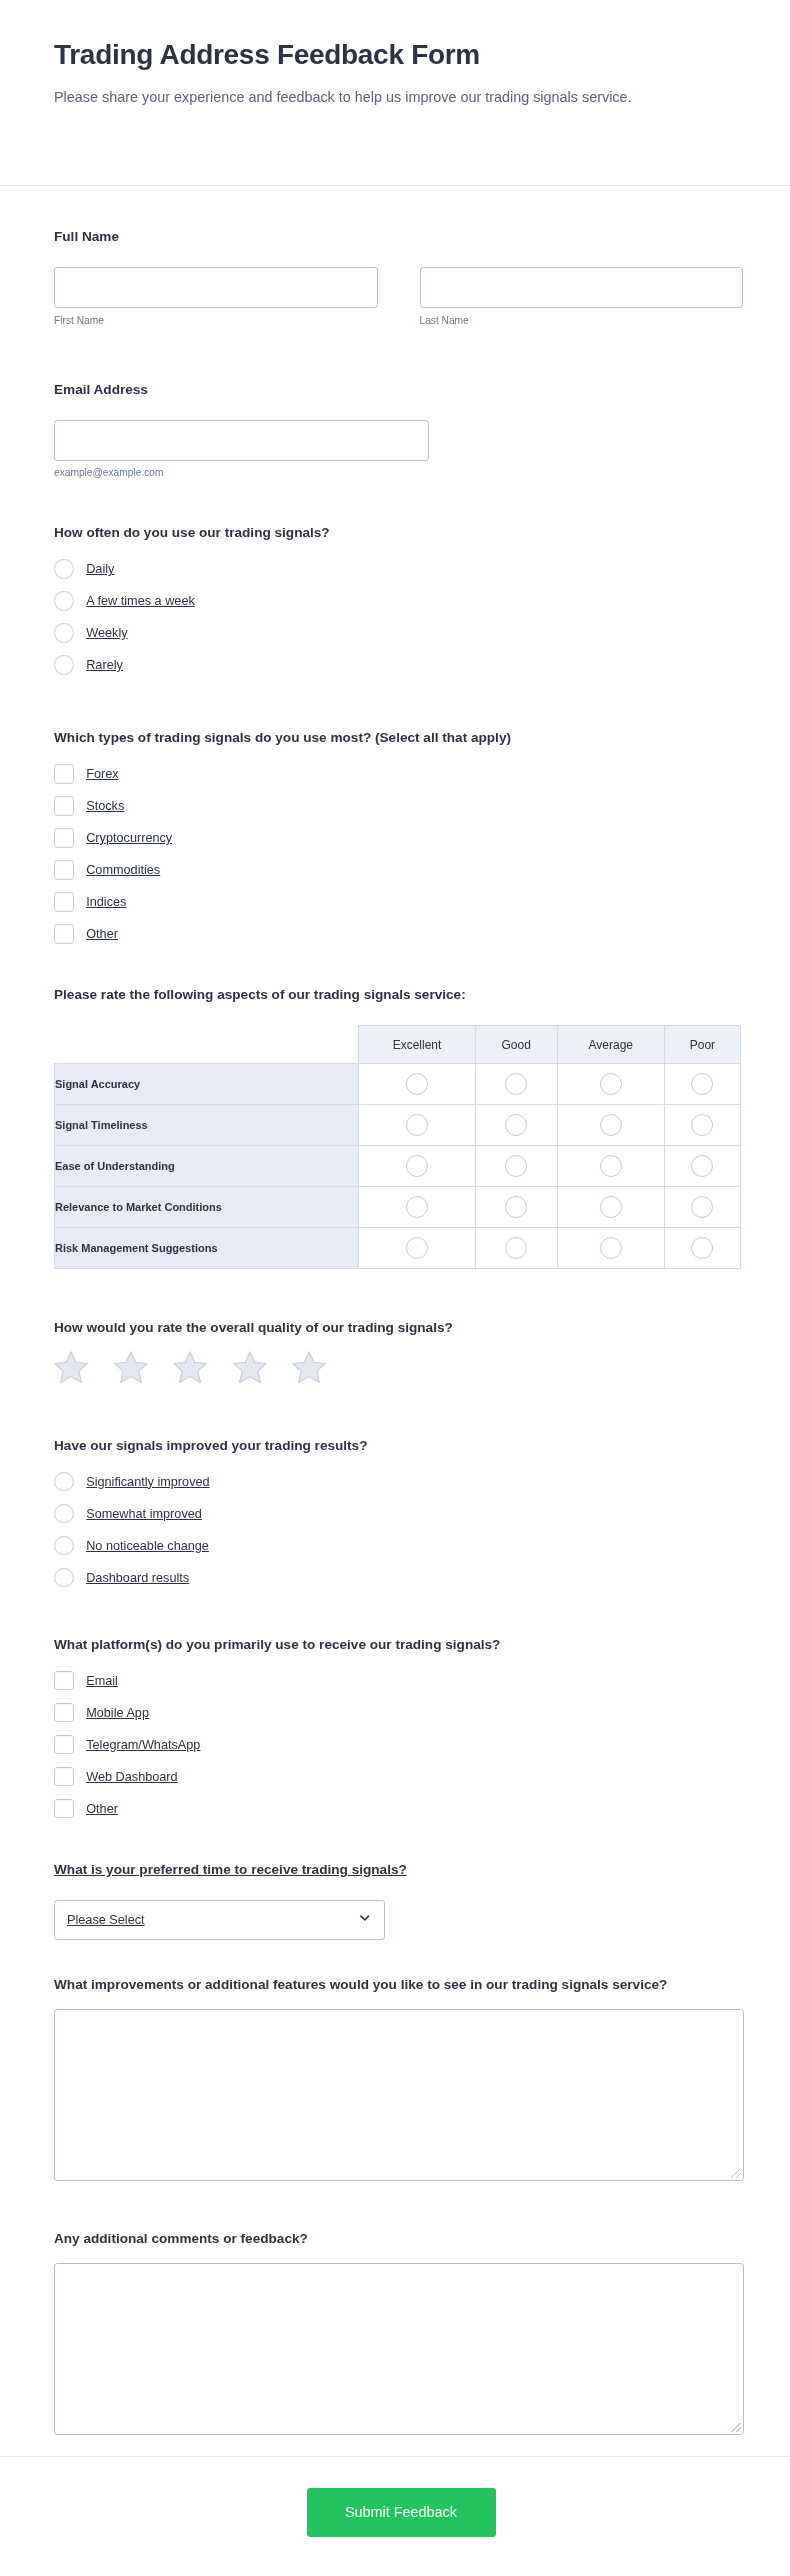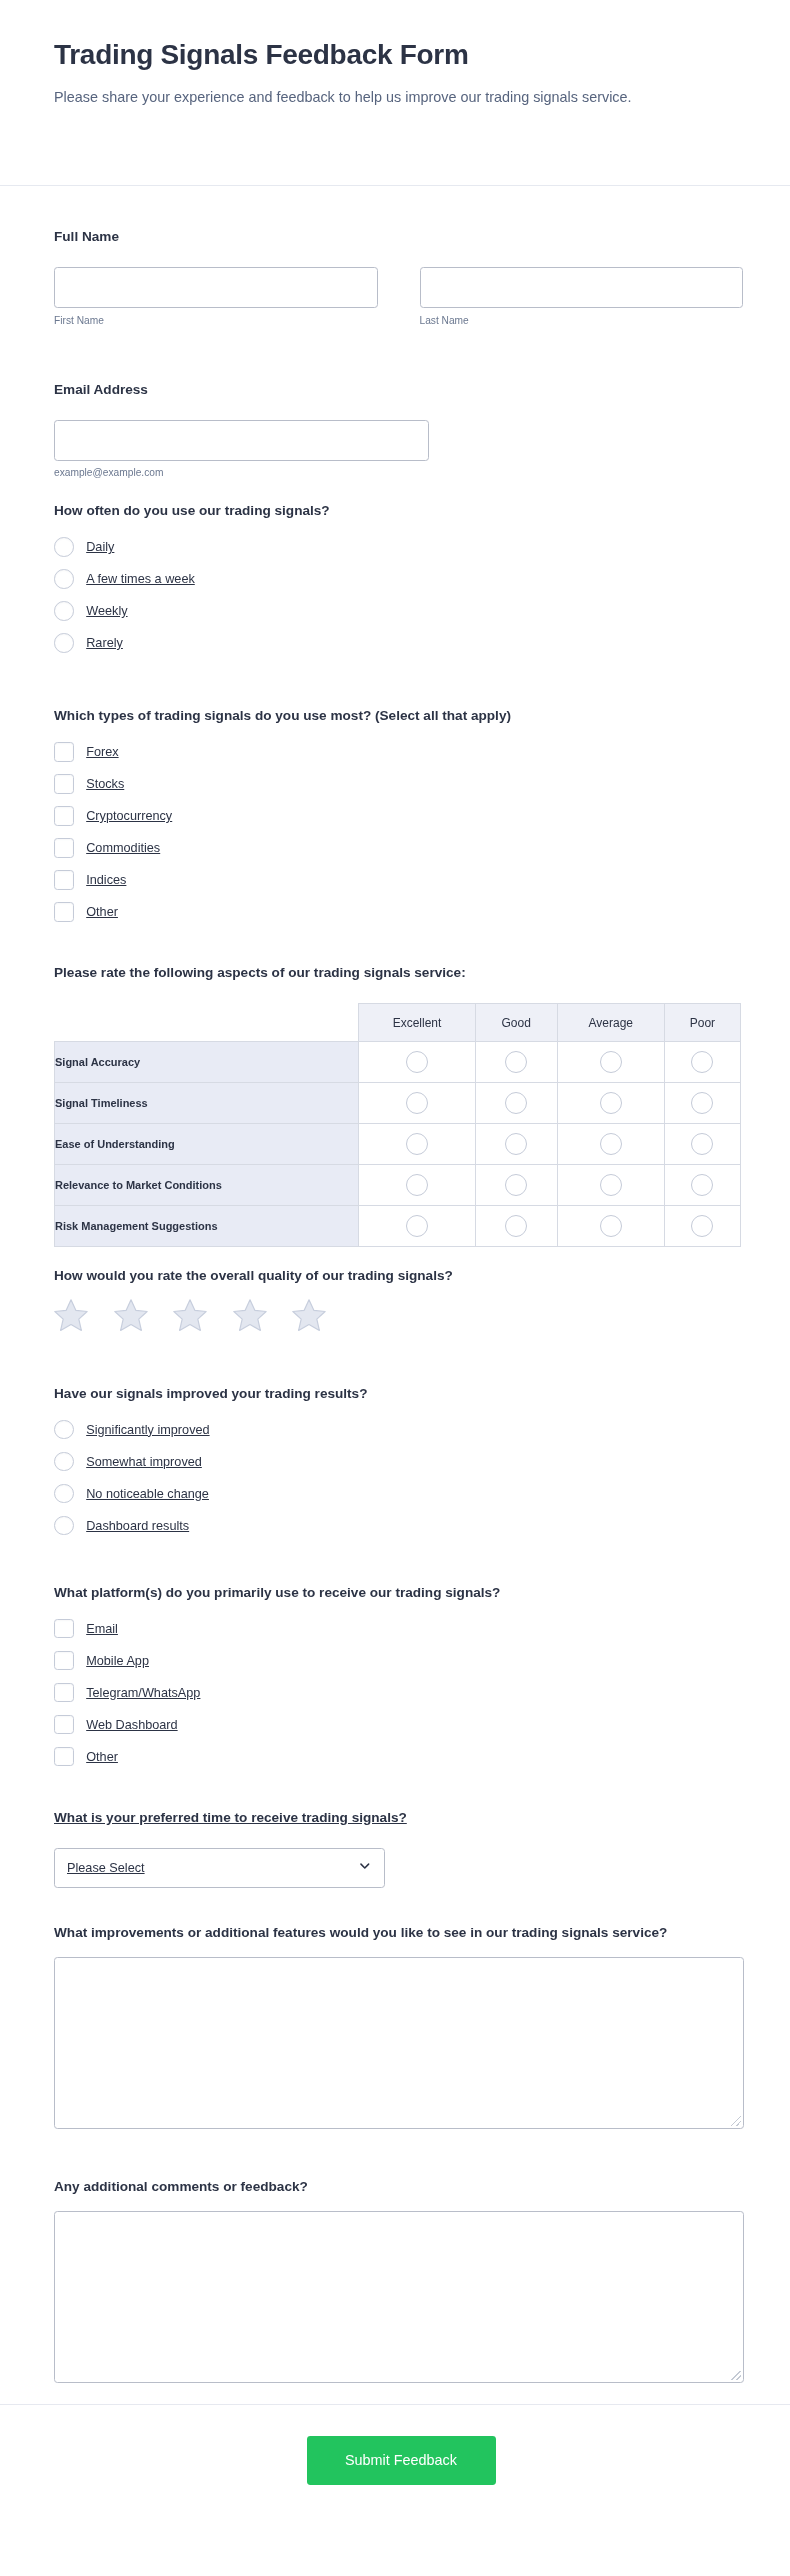--- a/index.html
+++ b/index.html
@@ -59,24 +59,24 @@
     font-family: "Liberation Sans", sans-serif;
     font-size: 12.7px;
     color: #2c3345;
     padding: 0 10.2px;
     outline: none;
   }
   .block-email { margin-top: 53px; }
   .email-input-wrap { margin-top: 22px; width: 375px; }
 
   
-  .q-block-1 { margin-top: 22px; }
+  .q-block-1 { margin-top: 44px; }
   .q-block-2 { margin-top: 48px; }
   .q-block-3 { margin-top: 36px; }
-  .q-block-4 { margin-top: 20px; }
+  .q-block-4 { margin-top: 50px; }
   .q-block-5 { margin-top: 51px; }
   .q-block-6 { margin-top: 42px; }
   .q-block-7 { margin-top: 36px; text-decoration: underline; }
   .q-block-8 { margin-top: 36px; }
   .q-block-9 { margin-top: 49px; }
   .q-block-8 .q-label, .q-block-9 .q-label { line-height: 18px; max-width: 680px; }
 
   .options { margin-top: 12px; text-decoration: underline; }
   .opt-row {
     display: flex;
@@ -214,21 +214,21 @@
     border-radius: 3.4px;
     cursor: pointer;
   }
 </style>
 </head>
 <body>
 
 <div class="page">
 
   <div class="form-header">
-    <h1 class="form-title">Trading Signals Feedback Form</h1>
+    <h1 class="form-title">Trading Address Feedback Form</h1>
     <div class="form-subtitle">Please share your experience and feedback to help us improve our trading signals service.</div>
   </div>
 
   <div class="form-body">
 
     <div class="block-fullname">
       <div class="q-label">Full Name</div>
       <div class="name-row">
         <div class="name-col">
           <input class="text-input" type="text" value="" style="">

